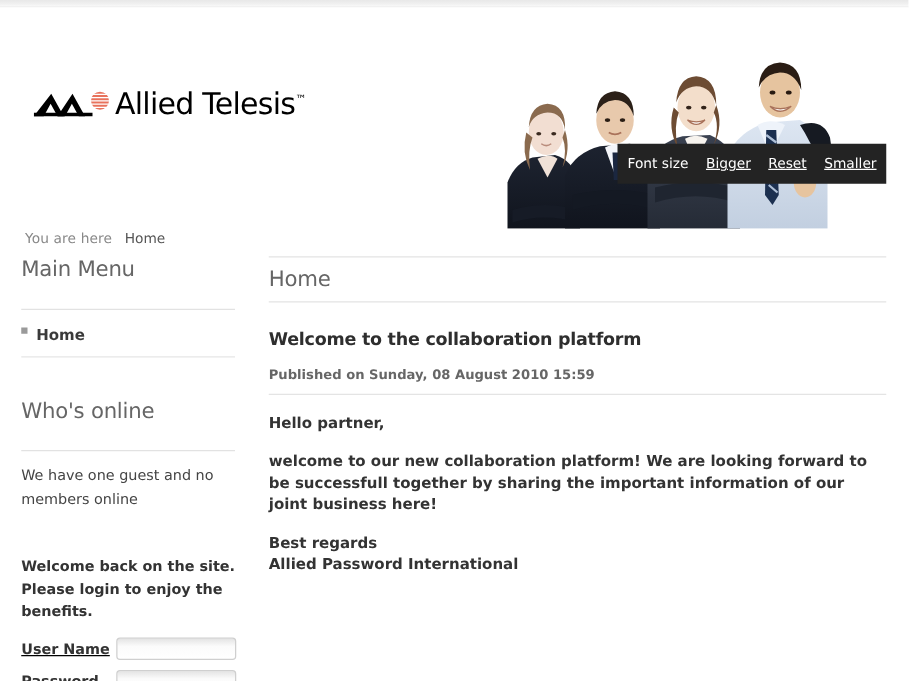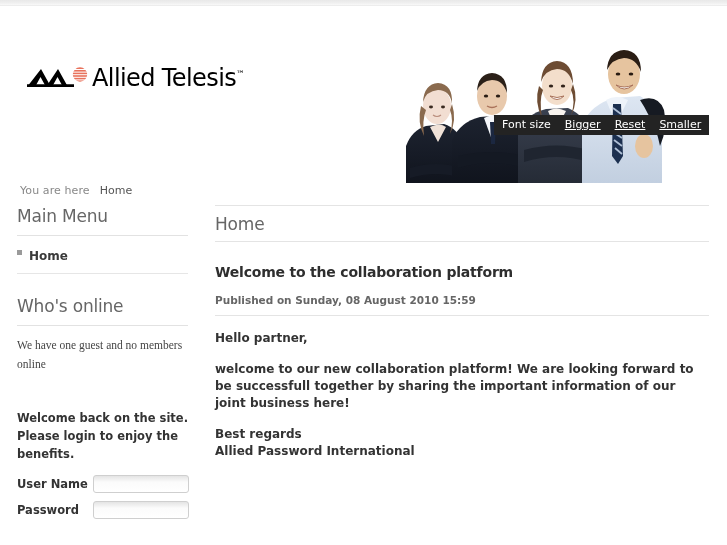--- a/index.html
+++ b/index.html
@@ -25,21 +25,21 @@
   }
   
   .header {
     position: absolute; top: 6px; left: 0;
     width: 727px; height: 174px;
     background: #ffffff;
   }
   .logo {
     position: absolute; left: 27px; top: 60px;
     width: 200px; height: 34px;
-    display: flex; align-items: flex-start;
+    display: flex; align-items: center;
   }
   .logo-mark { position: relative; width: 62px; height: 22px; flex: none; }
   .logo-word {
     font-family: "DejaVu Sans", "Liberation Sans", sans-serif;
     font-size: 24px;
     letter-spacing: -0.6px;
     color: #000000;
     margin-left: 3px;
     line-height: 1;
     white-space: nowrap;
@@ -57,21 +57,21 @@
     overflow: hidden;
     background: #ffffff;
   }
   .hero svg { display: block; }
   
   .fontsize-bar {
     position: absolute; left: 494px; top: 109px;
     height: 20px;
     background: #232323;
     display: flex; align-items: center;
-    padding: 4px 8px;
+    padding: 16px 8px;
     gap: 14px;
     z-index: 5;
   }
   .fontsize-bar span, .fontsize-bar a {
     font-size: 11px;
     color: #ffffff;
     line-height: 20px;
     white-space: nowrap;
     text-decoration: none;
   }
@@ -91,21 +91,21 @@
     position: absolute; left: 0; top: 205px;
     width: 206px;
     padding-left: 17px;
   }
   .module { margin-bottom: 6px; }
   .module-title {
     font-size: 17px;
     font-weight: 400;
     color: #666666;
     letter-spacing: -0.2px;
-    padding-bottom: 8px;
+    padding-bottom: 20px;
     border-bottom: 1px solid #e2e2e2;
     margin: 0 18px 0 0;
     line-height: 22px;
   }
   .menu-list { list-style: none; margin: 0; padding: 0; }
   .menu-item {
     padding: 9px 0 9px 12px;
     border-bottom: 1px solid #e6e6e6;
     margin-right: 18px;
     position: relative;
@@ -116,32 +116,32 @@
     background: #9a9a9a;
   }
   .menu-item a {
     font-size: 12px; font-weight: bold;
     color: #3a3a3a; text-decoration: none;
   }
   .module-body {
     font-size: 11.5px; color: #444444;
     line-height: 19px;
     padding: 10px 22px 0 0;
-    font-family: Liberation Serif, serif;
   }
   .login-intro {
     font-size: 11.5px; color: #333333;
     line-height: 18px;
     padding: 11px 16px 0 0;
     font-weight: bold;
   }
   .login-rows { margin-top: 12px; }
   .login-row {
     display: flex; align-items: center;
     margin-bottom: 8px;
+    text-decoration: underline;
   }
   .login-row label {
     width: 76px;
     font-size: 11.5px; color: #333333;
     font-weight: bold;
   }
   .login-row input[type="text"],
   .login-row input[type="password"] {
     width: 96px; height: 18px;
     border: 1px solid #cfcfcf;
@@ -319,21 +319,21 @@
     <div class="module">
       <div class="module-title">Main Menu</div>
       <ul class="menu-list">
         <li class="menu-item">
           <span class="bullet"></span>
           <a href="#">Home</a>
         </li>
       </ul>
     </div>
 
-    <div class="module" style="margin-top:21px;">
+    <div class="module" style="margin-top:32px;">
       <div class="module-title">Who's online</div>
       <div class="module-body">We have one guest and no members online</div>
     </div>
 
     <div class="module" style="margin-top:24px;">
       <div class="login-intro">Welcome back on the site. Please login to enjoy the benefits.</div>
 
       <div class="login-rows">
         <div class="login-row">
           <label>User Name</label>

